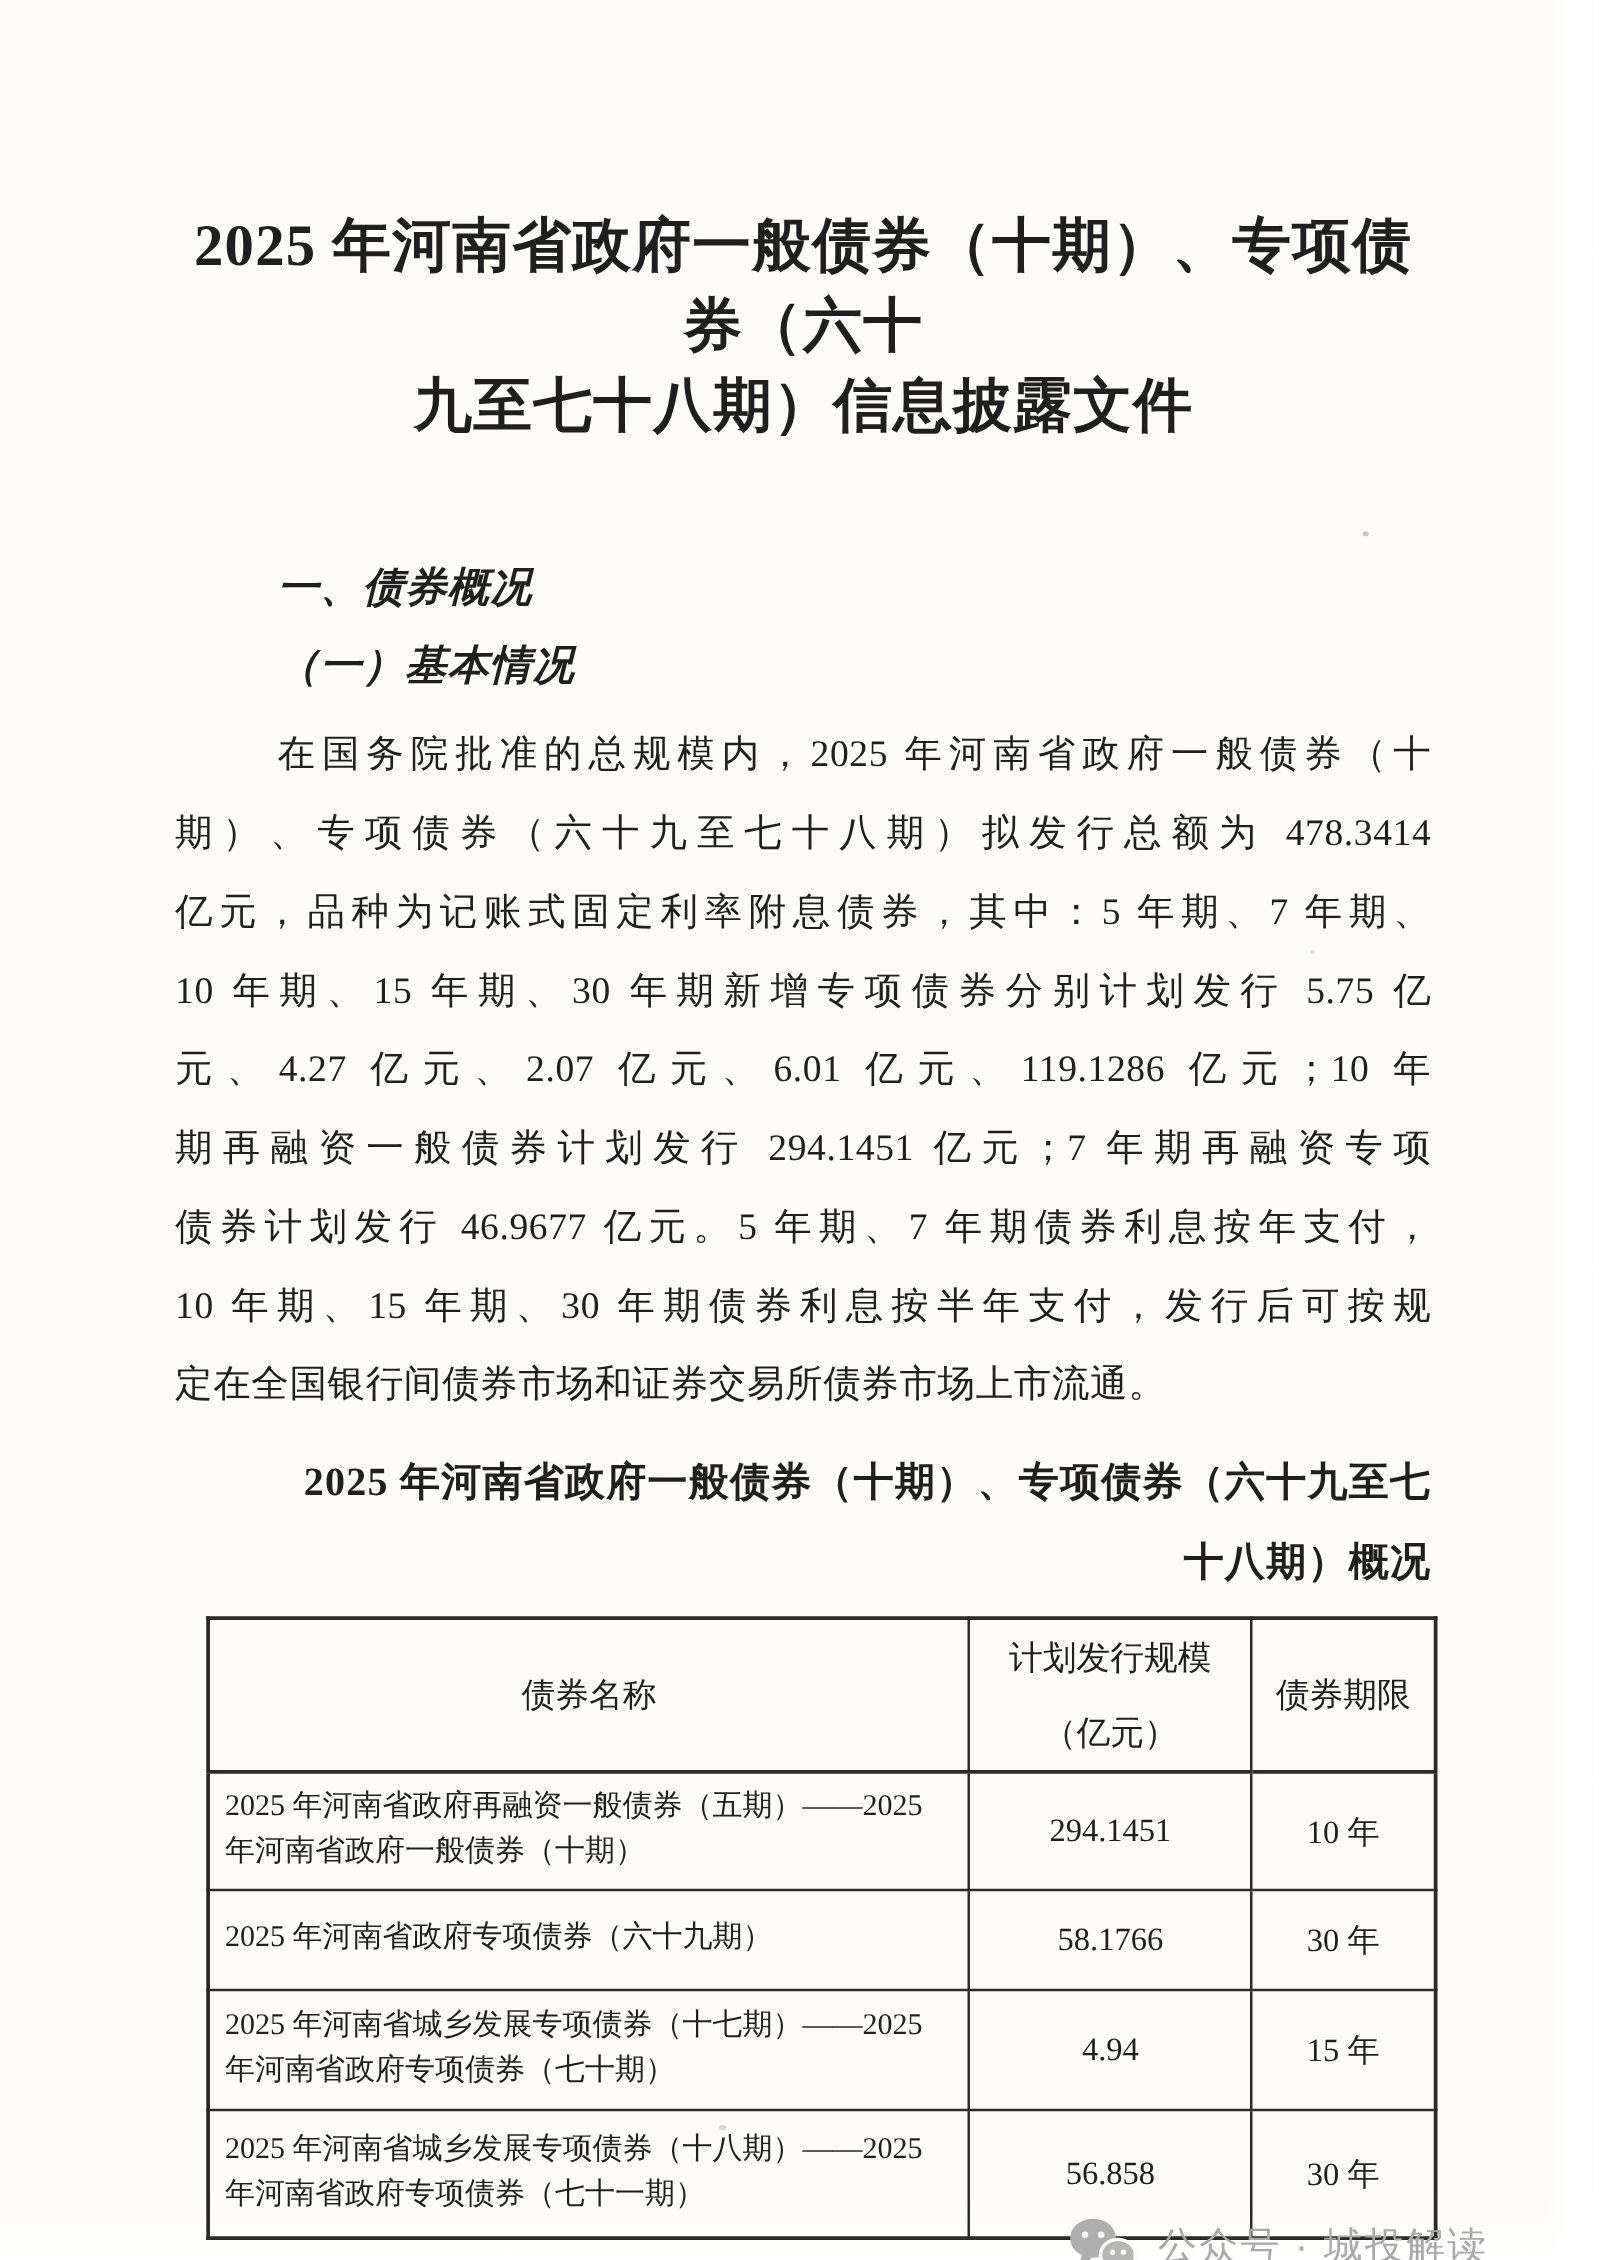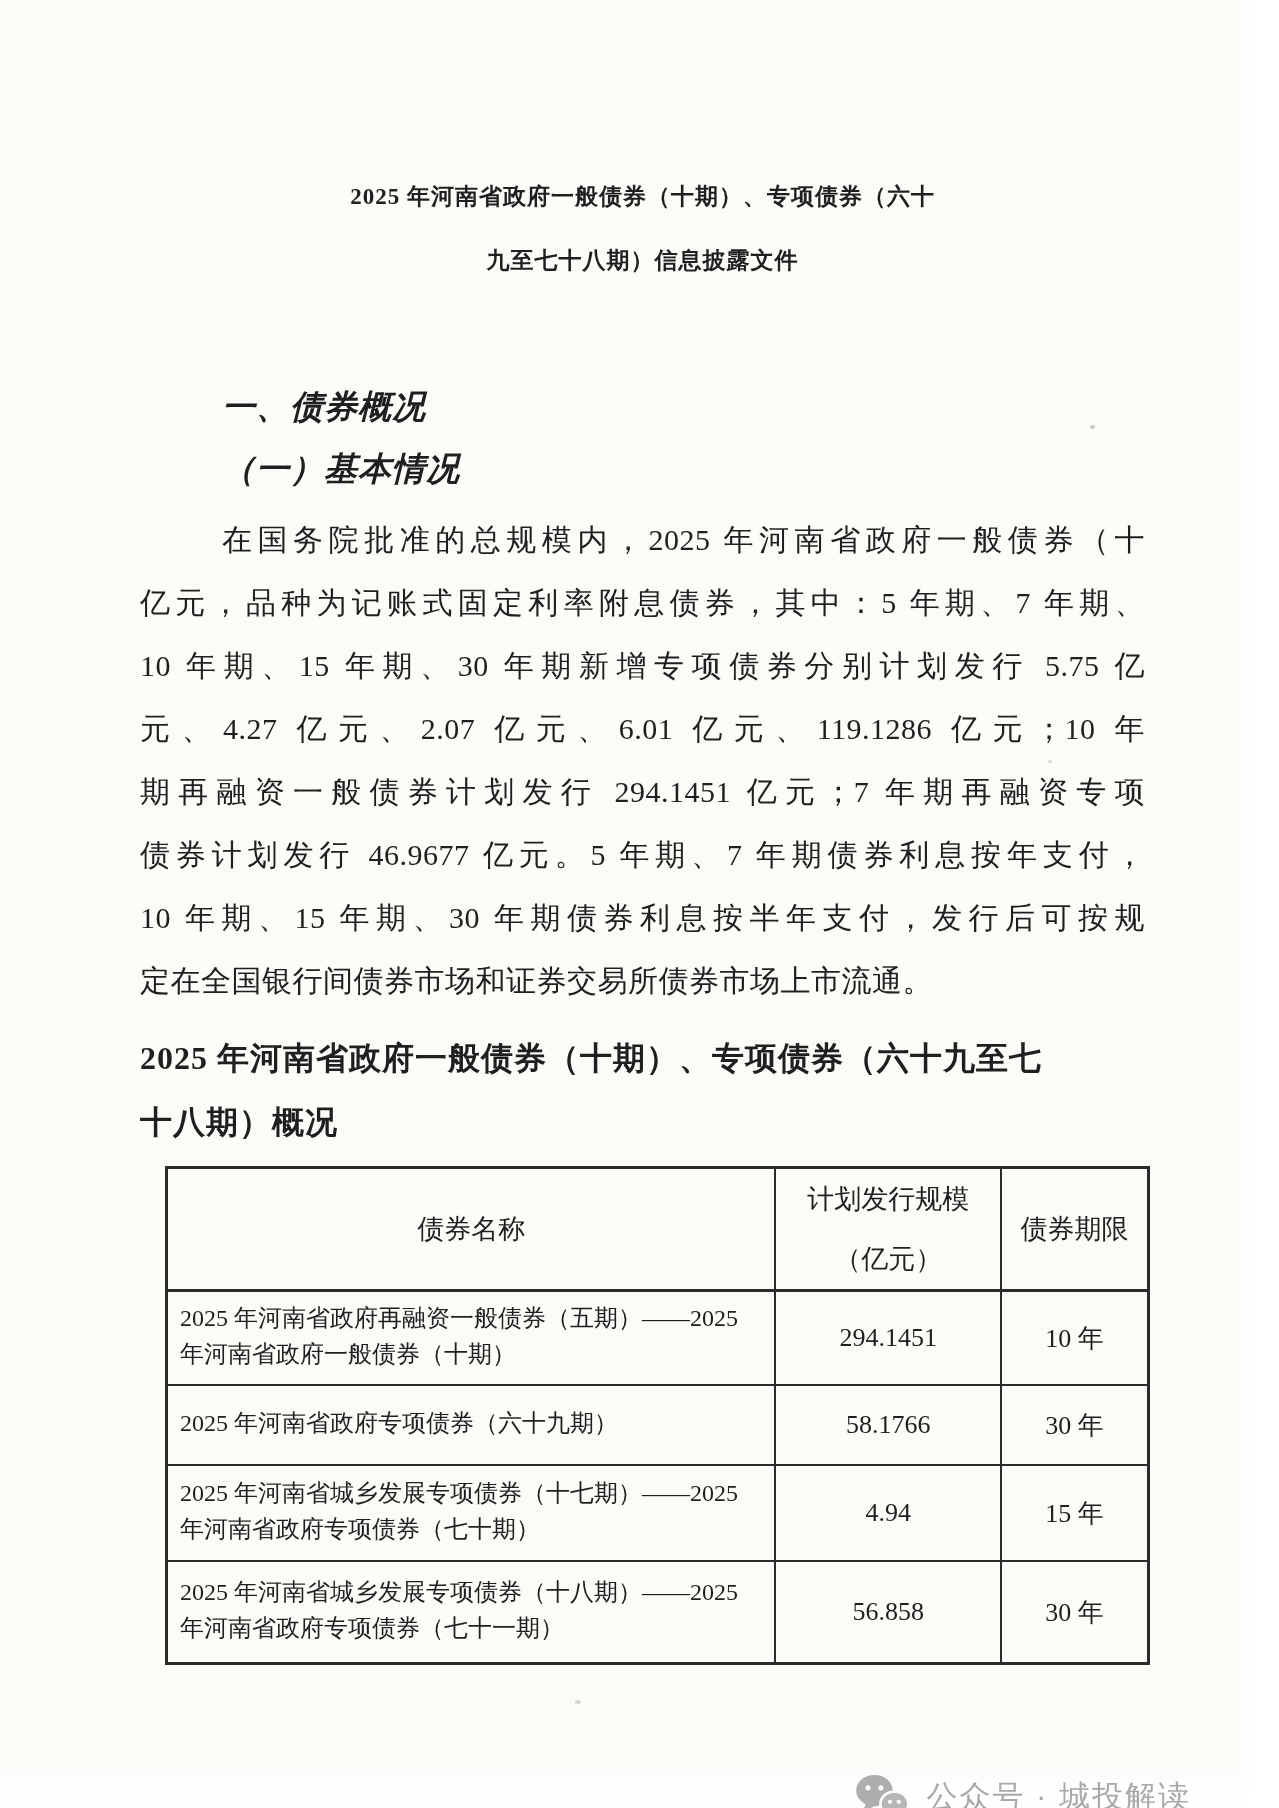--- a/index.html
+++ b/index.html
@@ -13,21 +13,21 @@
       #fbfaf6;
     color:#1f1f1f;
     font-family:"Liberation Serif","DejaVu Serif",serif;
     overflow:hidden;
   }
   .content { position:absolute; left:140px; top:0; width:1005px; }
 
   .doc-title {
     margin:0; padding-top:165px;
     text-align:center;
-    font-size:23px; font-weight:700;
+    font-size:47px; font-weight:700;
     line-height:64px; letter-spacing:1px;
   }
   .doc-title .tline { display:block; }
 
   .h2, .h3 {
     font-weight:700; font-size:33px; line-height:42px;
     padding-left:82px; letter-spacing:1px;font-style:italic;
   }
   .h2 { margin-top:93px; }
   .h3 { margin-top:20px; }
@@ -35,21 +35,21 @@
   .para { margin-top:18px; font-size:30px; }
   .pline {
     line-height:63px; height:63px;
     text-align:justify; text-align-last:justify;
     white-space:normal; letter-spacing:0.5px;
   }
   .pline.indent { text-indent:82px; }
   .pline.last { text-align-last:left; }
 
   .table-title {
-    margin-top:14px; text-align:left;
+    margin-top:14px; text-align:right;
     font-size:32px; font-weight:700; line-height:64px;
     letter-spacing:1px;
   }
 
   table.bond-table {
     margin-top:12px; margin-left:25px;
     width:985px;
     border-collapse:collapse;
     border:3px solid #2b2b2b;
   }
@@ -99,20 +99,21 @@
     <h1 class="doc-title">
       <span class="tline">2025 年河南省政府一般债券（十期）、专项债券（六十</span>
       <span class="tline">九至七十八期）信息披露文件</span>
     </h1>
 
     <div class="h2">一、债券概况</div>
     <div class="h3">（一）基本情况</div>
 
     <div class="para">
       <div class="pline indent">在国务院批准的总规模内，2025 年河南省政府一般债券（十</div>
+      <div class="pline">期）、专项债券（六十九至七十八期）拟发行总额为 478.3414</div>
       <div class="pline">亿元，品种为记账式固定利率附息债券，其中：5 年期、7 年期、</div>
       <div class="pline">10 年期、15 年期、30 年期新增专项债券分别计划发行 5.75 亿</div>
       <div class="pline">元、4.27 亿元、2.07 亿元、6.01 亿元、119.1286 亿元；10 年</div>
       <div class="pline">期再融资一般债券计划发行 294.1451 亿元；7 年期再融资专项</div>
       <div class="pline">债券计划发行 46.9677 亿元。5 年期、7 年期债券利息按年支付，</div>
       <div class="pline">10 年期、15 年期、30 年期债券利息按半年支付，发行后可按规</div>
       <div class="pline last">定在全国银行间债券市场和证券交易所债券市场上市流通。</div>
     </div>
 
     <div class="table-title">

